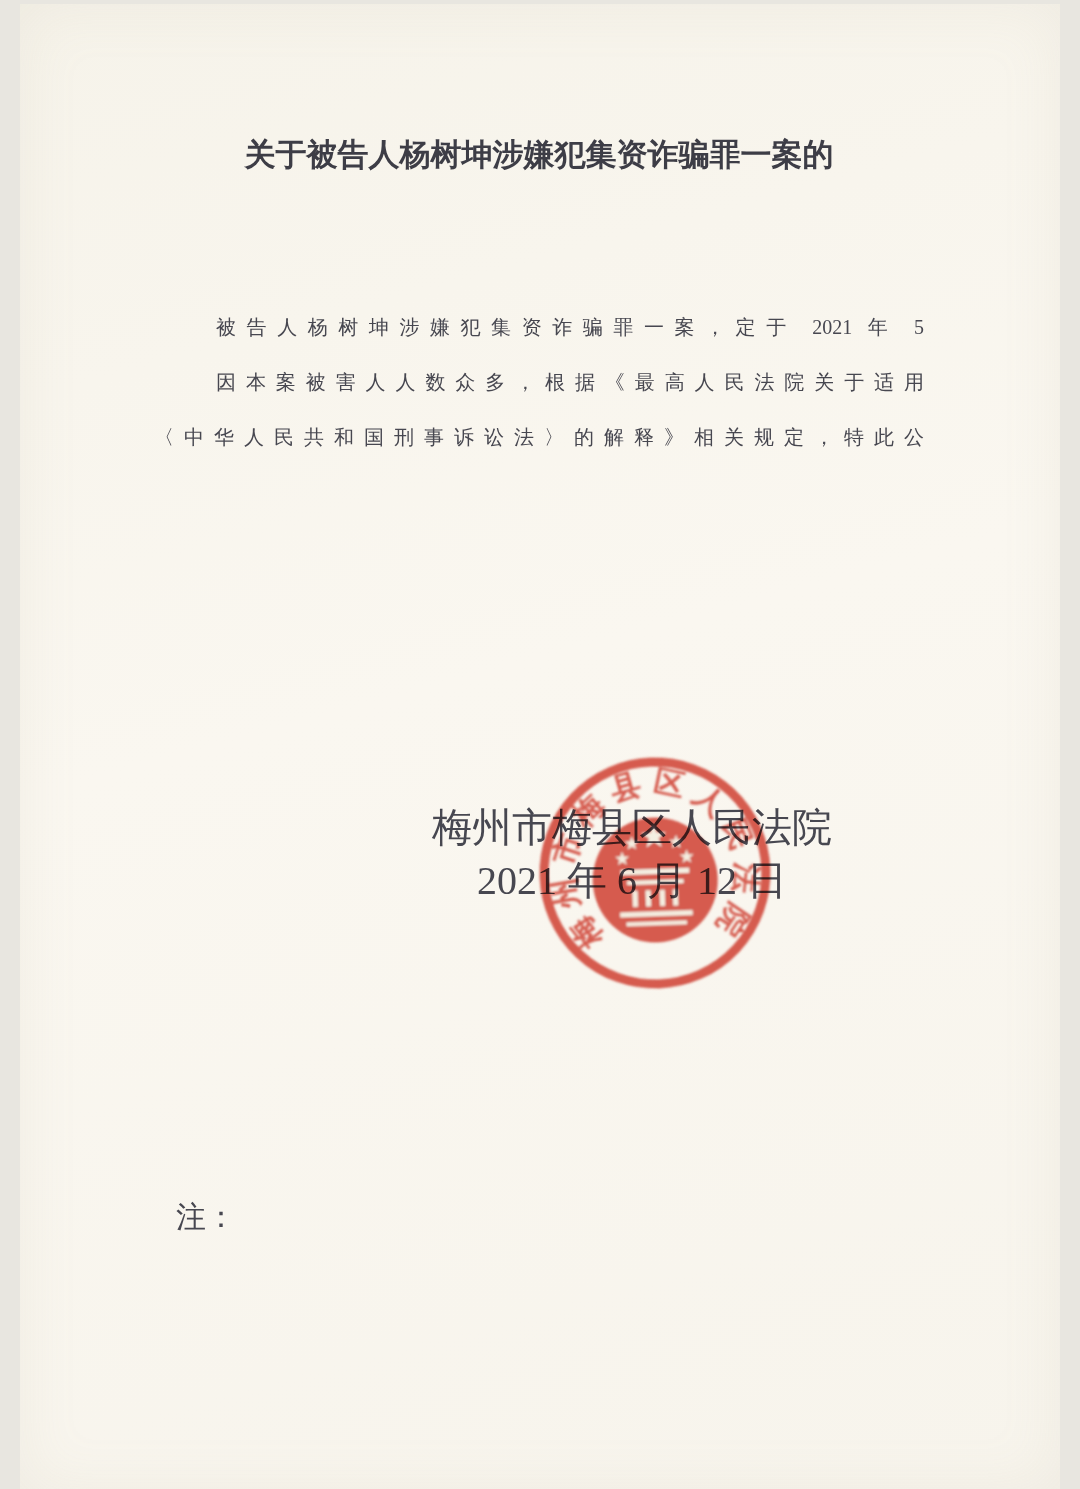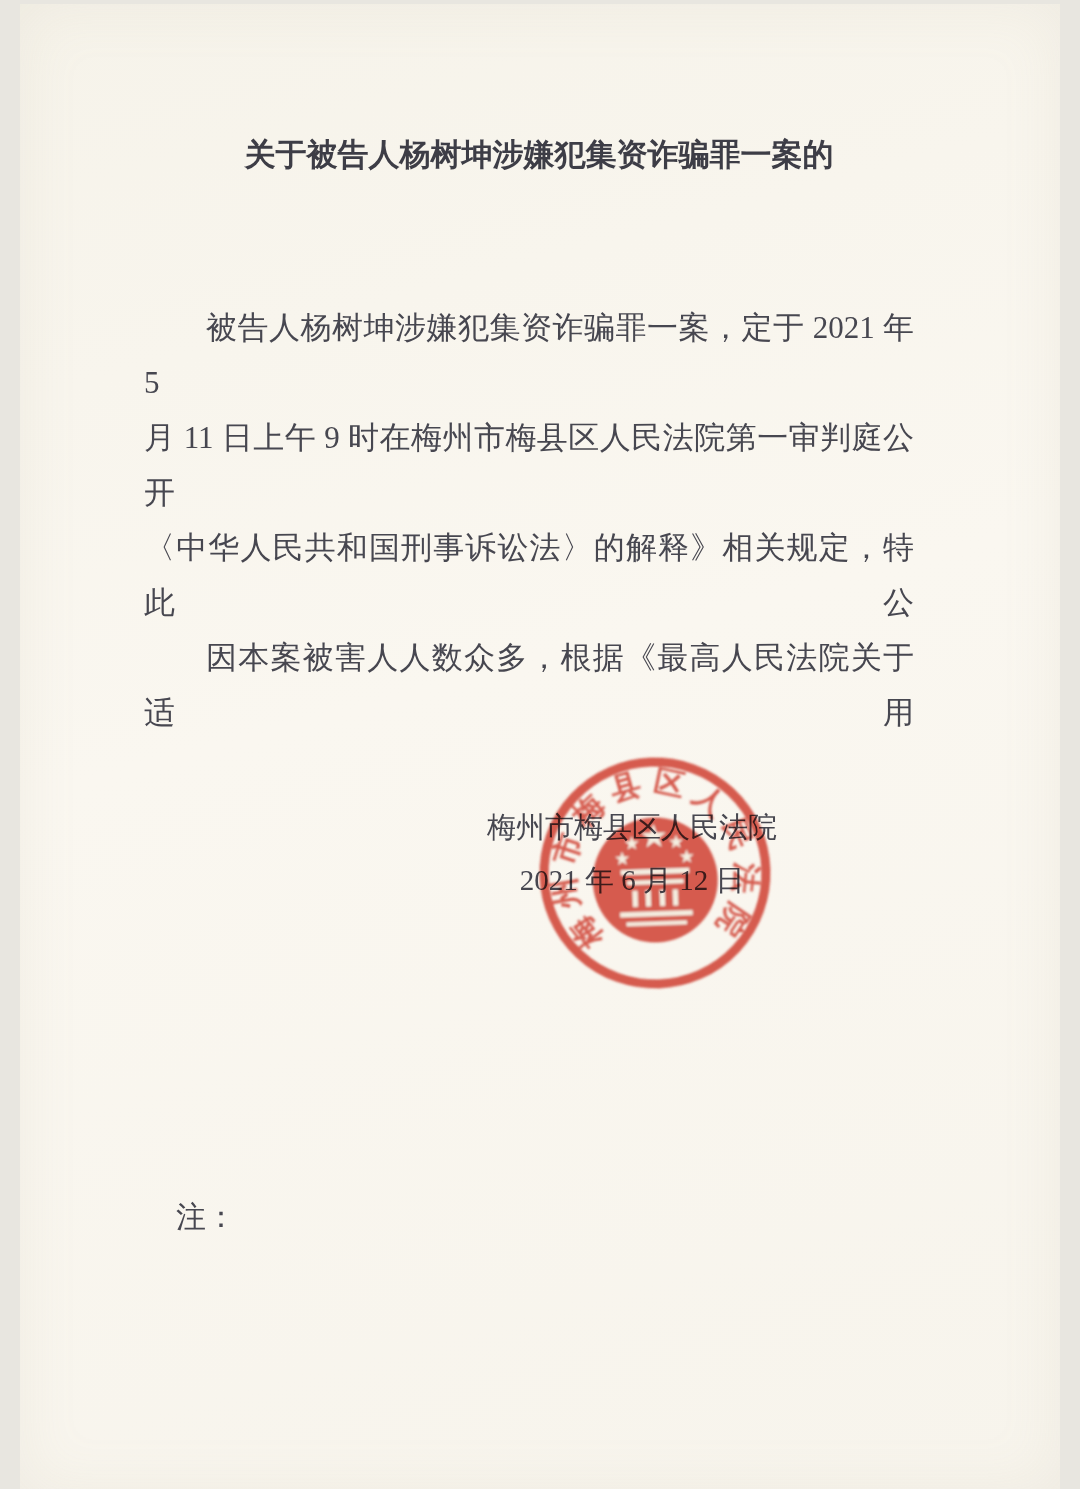--- a/index.html
+++ b/index.html
@@ -12,30 +12,30 @@
     overflow:hidden;
     font-family:"Liberation Serif","DejaVu Serif",serif;
     color:#474750;
   }
   .doc-title{
     position:absolute;left:134px;top:122px;width:770px;
     font-size:31px;font-weight:bold;line-height:57px;
     text-align:center;color:#3d3d46;
   }
   .doc-body{
-    position:absolute;left:124px;top:296px;width:770px;
-    font-size:31px;line-height:55px;
+    position:absolute;left:134px;top:296px;width:770px;
+    font-size:20px;line-height:55px;
   }
   .line{display:block;white-space:nowrap;}
   .line.j{white-space:normal;text-align:justify;text-align-last:justify;}
   .line.indent{padding-left:62px;}
   .line.j.indent{padding-left:0;text-indent:62px;}
   .signature{
     position:absolute;left:390px;top:797px;width:444px;
-    font-size:29px;line-height:53px;text-align:center;
+    font-size:40px;line-height:53px;text-align:center;
   }
   .seal{
     position:absolute;left:514px;top:748px;width:242px;height:242px;
     mix-blend-mode:multiply;opacity:0.88;
     transform:rotate(-2deg);
     pointer-events:none;
   }
   .note{
     position:absolute;left:156px;top:1184px;width:748px;
     font-size:30px;line-height:58px;
@@ -48,23 +48,22 @@
 <body>
 
 <div class="page">
 
   <div class="doc-title">
     <span class="line" style="white-space:normal">关于被告人杨树坤涉嫌犯集资诈骗罪一案的</span>
   </div>
 
   <div class="doc-body">
     <span class="line j indent">被告人杨树坤涉嫌犯集资诈骗罪一案，定于 2021 年 5</span>
-    <span class="line j">月 11 日上午 9 时在梅州市梅县区人民法院第一审判庭公开</span>
+    <span class="line j indent">因本案被害人人数众多，根据《最高人民法院关于适用</span>
     <span class="line j">〈中华人民共和国刑事诉讼法〉的解释》相关规定，特此公</span>
-    <span class="line j indent">因本案被害人人数众多，根据《最高人民法院关于适用</span>
   </div>
 
   <div class="signature">
     <span class="line" style="white-space:normal">梅州市梅县区人民法院</span>
     <span class="line" style="white-space:normal">2021 年 6 月 12 日</span>
   </div>
 
   <svg class="seal" viewBox="0 0 240 240">
     <defs>
       <polygon id="st" points="0,-1 0.225,-0.309 0.951,-0.309 0.363,0.118 0.588,0.809 0,0.382 -0.588,0.809 -0.363,0.118 -0.951,-0.309 -0.225,-0.309"></polygon>

